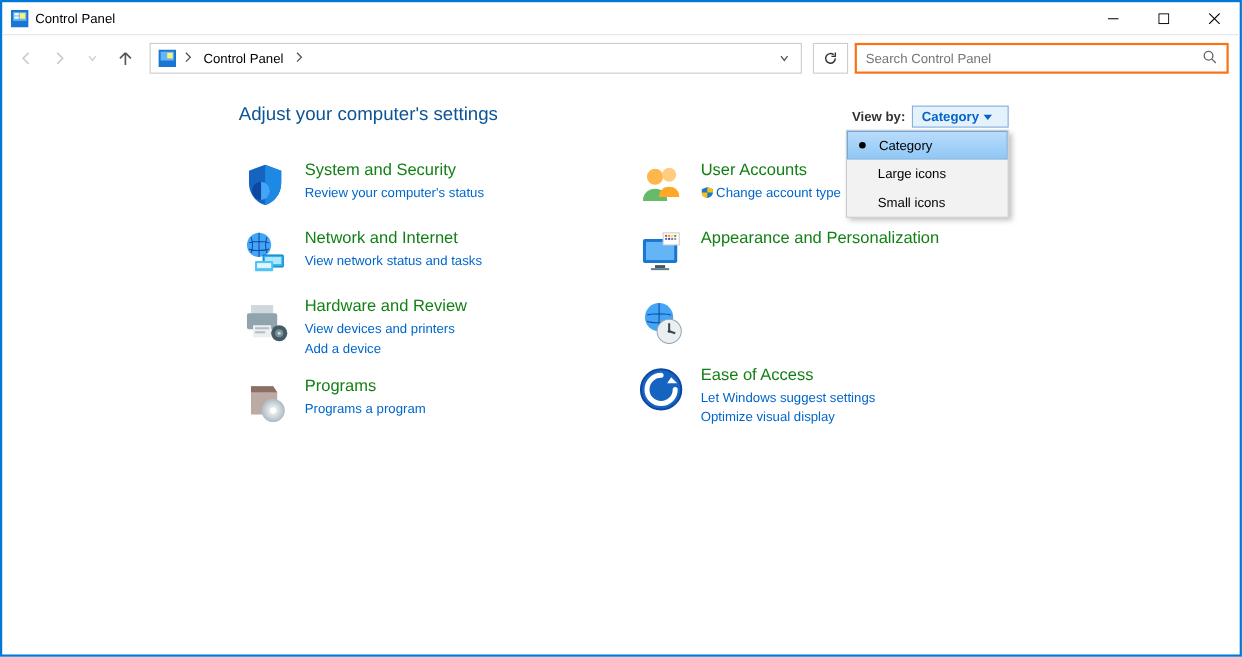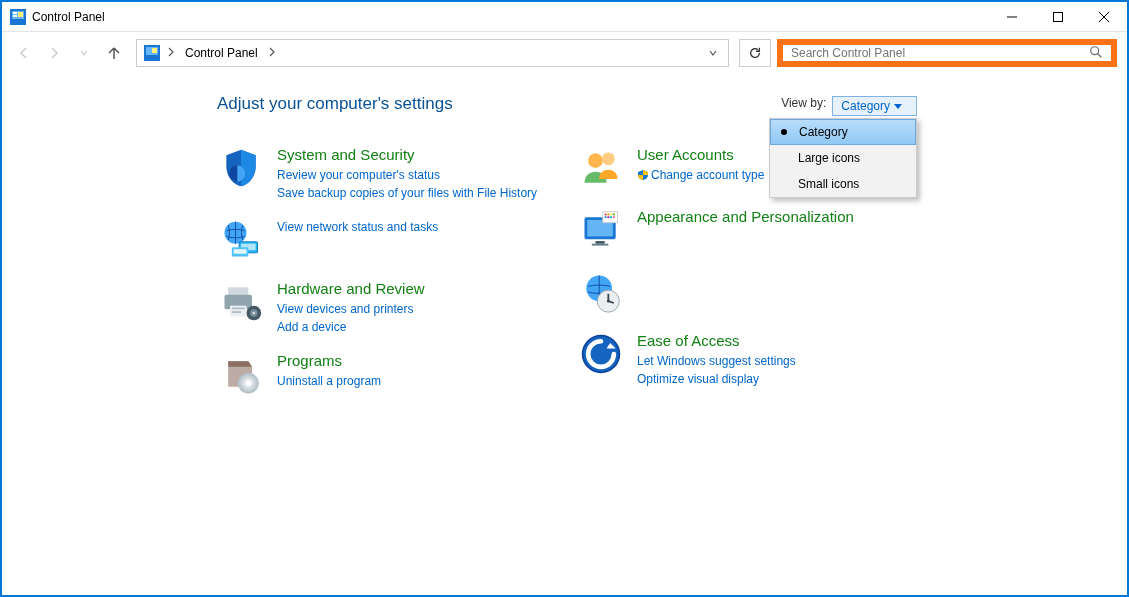--- a/index.html
+++ b/index.html
@@ -69,21 +69,21 @@
     color:#555;
   }
   .refresh-btn {
     width: 32px; height:28px;
     border:1px solid #ccc;
     display:inline-flex;align-items:center;justify-content:center;
     color:#333;
   }
   .searchbox {
     width: 340px; height: 28px;
-    border:6px solid #f97316;
+    border:2px solid #f97316;
     display:flex; align-items:center;
     padding: 0 8px;
     gap:8px;
     color:#666;
   }
   .searchbox input {
     flex:1; border:none; outline:none; font-size:12px; color:#333;
   }
   .content {
     position: relative;
@@ -98,24 +98,25 @@
   .heading {
     font-size: 17px;
     color: #0b5394;
     font-weight: 400;
   }
   .viewby-wrap {
     position: absolute;
     right: 210px;
     top: 2px;
     display:flex;
-    align-items:flex-start;
+    align-items:center;
     gap:6px;
     font-size:12px;
     color:#333;
+    font-weight:bold;
   }
   .viewby-btn {
     border:1px solid #83b0e0;
     background:#e5f1fb;
     padding: 1px 14px 1px 8px;
     color:#0066cc;
     position:relative;
     height:20px;
     display:inline-flex;align-items:center;
   }
@@ -327,37 +328,37 @@
           <svg width="44" height="44" viewBox="0 0 48 48">
             <path d="M24 4 L40 10 V22c0 12-8 20-16 22C16 42 8 34 8 22V10Z" fill="#1565c0"></path>
             <path d="M24 4 L40 10 V22c0 12-8 20-16 22V4Z" fill="#1e88e5"></path>
             <circle cx="20" cy="30" r="9" fill="#0d47a1"></circle>
             <path d="M20 21 a9 9 0 0 1 0 18Z" fill="#42a5f5"></path>
           </svg>
         </div>
         <div class="cp-text">
           <a class="cp-title">System and Security</a>
           <a class="cp-link">Review your computer's status</a>
-          <a class="cp-link">Save backup copies of your files with File History</a>
         </div>
       </div>
 
       <div class="cp-item">
         <div class="cp-icon">
           <svg width="44" height="44" viewBox="0 0 48 48">
             <circle cx="18" cy="16" r="12" fill="#42a5f5"></circle>
             <path d="M8 14c4-2 16-2 20 0M8 20c4 2 16 2 20 0M18 4v24M10 8c2 4 2 12 0 16M26 8c-2 4-2 12 0 16" stroke="#0d47a1" stroke-width="1" fill="none"></path>
             <rect x="22" y="26" width="20" height="12" rx="1" fill="#29b6f6"></rect>
             <rect x="22" y="26" width="20" height="12" rx="1" fill="none" stroke="#0277bd"></rect>
             <rect x="24" y="28" width="16" height="7" fill="#b3e5fc"></rect>
             <rect x="14" y="32" width="18" height="10" rx="1" fill="#4fc3f7"></rect>
             <rect x="16" y="34" width="14" height="5" fill="#e1f5fe"></rect>
           </svg>
         </div>
         <div class="cp-text">
+          <a class="cp-title">Network and Internet</a>
           <a class="cp-link">View network status and tasks</a>
         </div>
       </div>
 
       <div class="cp-item">
         <div class="cp-icon">
           <svg width="44" height="44" viewBox="0 0 48 48">
             <rect x="10" y="8" width="22" height="10" fill="#cfd8dc"></rect>
             <rect x="6" y="16" width="30" height="16" rx="2" fill="#90a4ae"></rect>
             <rect x="12" y="28" width="18" height="12" fill="#eceff1"></rect>
@@ -387,21 +388,21 @@
             <defs>
                 <radialGradient id="g">
                   <stop offset="0" stop-color="#fff"></stop>
                   <stop offset="1" stop-color="#b0bec5"></stop>
                 </radialGradient>
               </defs>
           </svg>
         </div>
         <div class="cp-text">
           <a class="cp-title">Programs</a>
-          <a class="cp-link">Uninstall a program</a>
+          <a class="cp-link">Programs a program</a>
         </div>
       </div>
     </div>
 
     <div class="col right">
 
       <div class="cp-item">
         <div class="cp-icon">
           <svg width="44" height="44" viewBox="0 0 48 48">
             <circle cx="18" cy="16" r="8" fill="#ffb74d"></circle>

